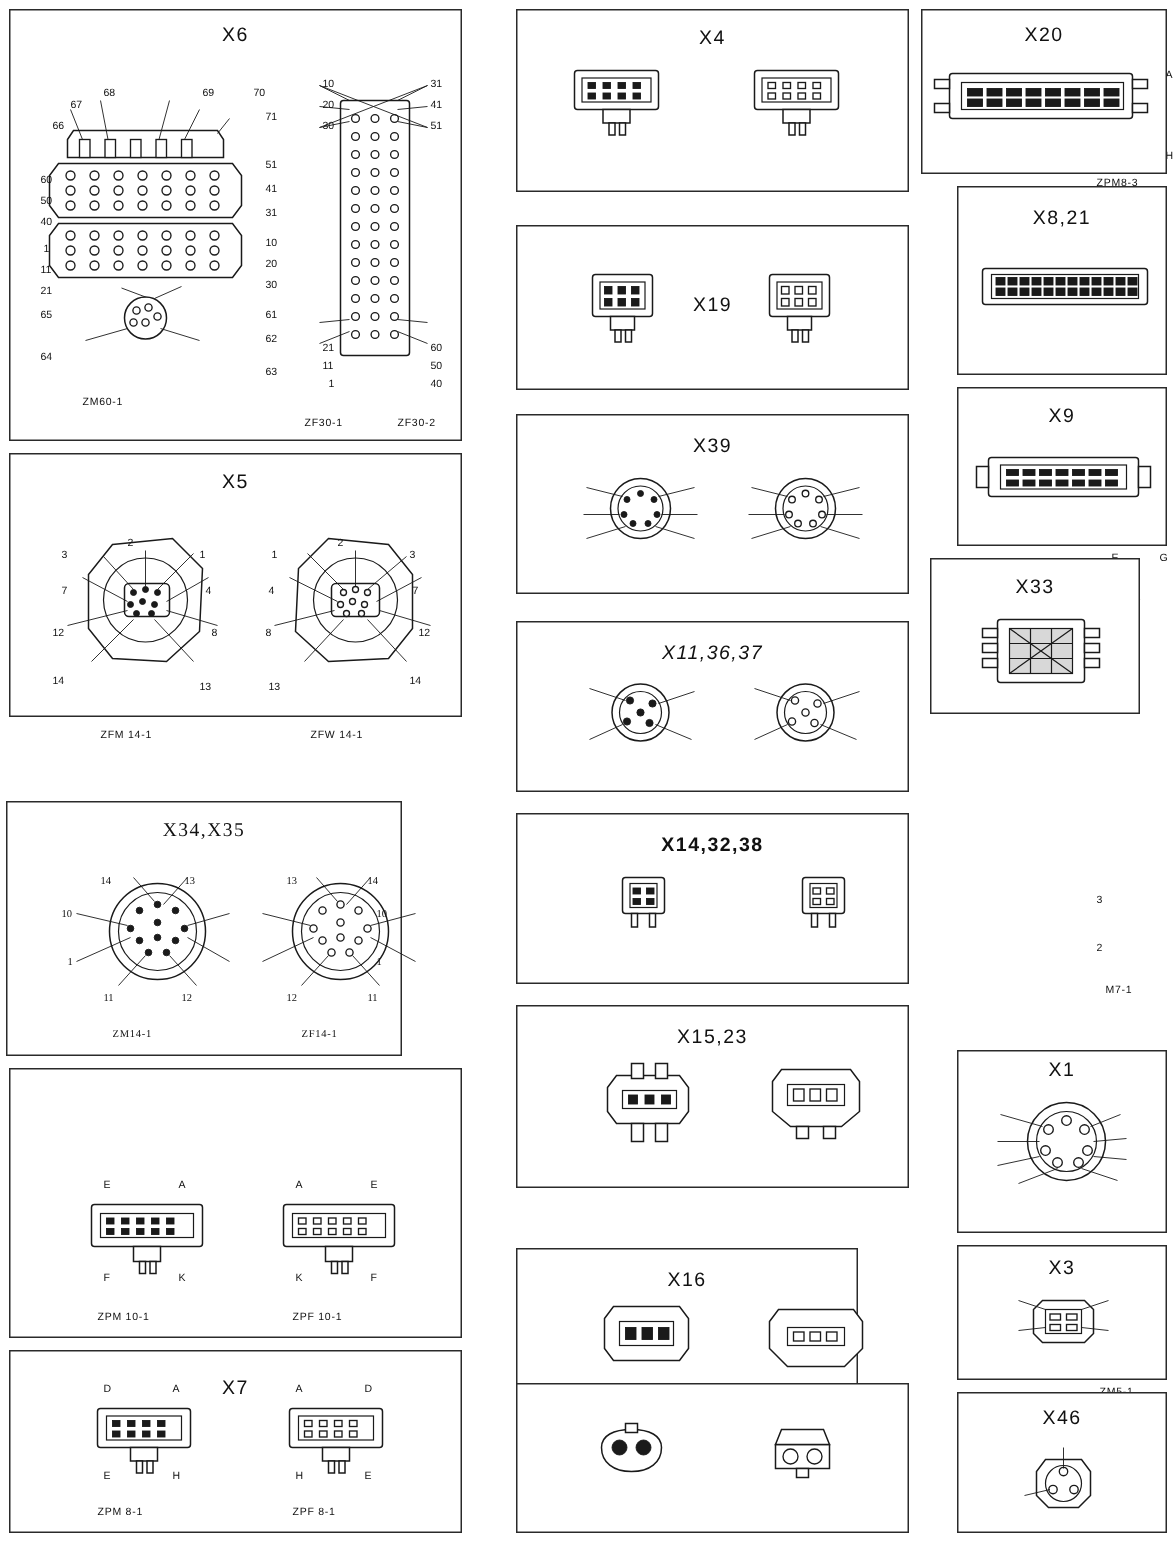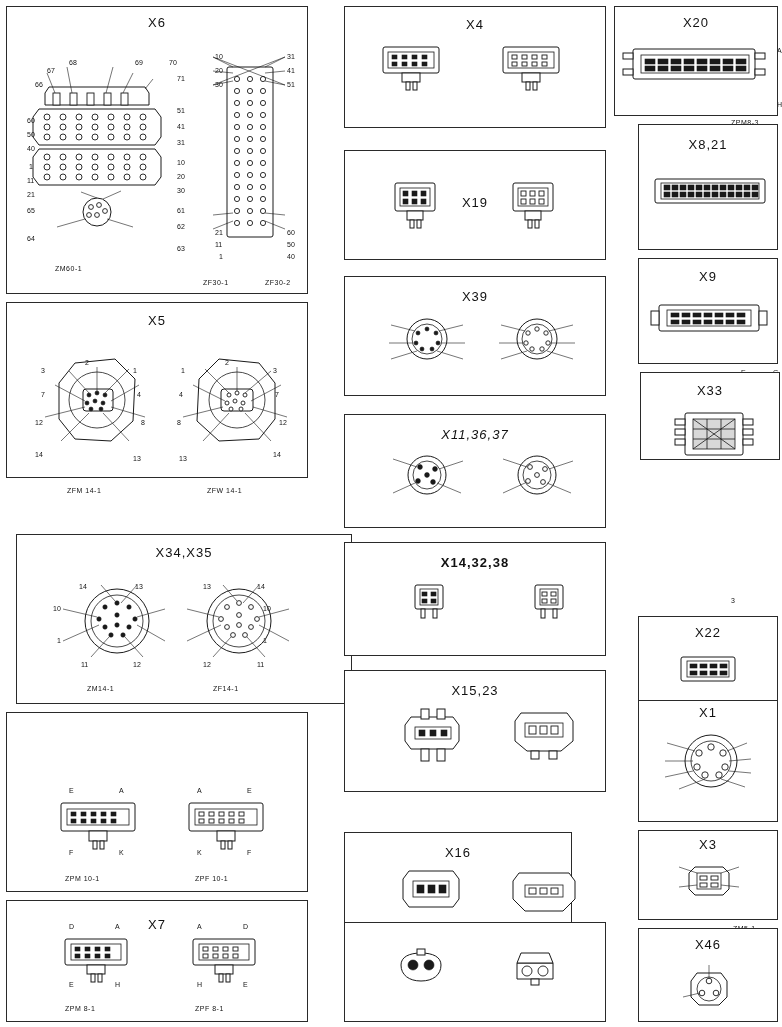--- a/index.html
+++ b/index.html
@@ -278,21 +278,21 @@
     <div class="num" style="left:266px;top:64px;">3</div>
     <div class="num" style="left:172px;top:88px;">4</div>
     <div class="num" style="left:268px;top:88px;">7</div>
     <div class="num" style="left:170px;top:116px;">8</div>
     <div class="num" style="left:272px;top:116px;">12</div>
     <div class="num" style="left:172px;top:152px;">13</div>
     <div class="num" style="left:266px;top:148px;">14</div>
     <div class="pcode" style="left:200px;top:184px;">ZFW 14-1</div>
   </div>
 
-  <div class="panel" style="left:16px;top:534px;width:336px;height:170px;">
+  <div class="panel" style="left:4px;top:534px;width:264px;height:170px;font-family:Liberation Serif, serif;">
     <div class="ptitle" style="top:10px;">X34,X35</div>
 
     <svg class="shp" style="left:56px;top:44px;" width="86" height="84">
       <circle class="body" cx="44" cy="42" r="32"></circle>
       <circle class="thin" cx="44" cy="42" r="26"></circle>
       <g>
         <circle class="pindark" cx="44" cy="24" r="2.2"></circle>
         <circle class="pindark" cx="32" cy="28" r="2.2"></circle>
           <circle class="pindark" cx="56" cy="28" r="2.2"></circle>
         <circle class="pindark" cx="26" cy="40" r="2.2"></circle>
@@ -793,55 +793,37 @@
         <rect class="pindark" x="64" y="23" width="8" height="4"></rect>
           <rect class="pindark" x="75" y="23" width="8" height="4"></rect>
         <rect class="pindark" x="86" y="23" width="8" height="4"></rect>
       </g>
       <rect class="body" x="0" y="14" width="8" height="14"></rect>
       <rect class="body" x="108" y="14" width="8" height="14"></rect>
     </svg>
 
   </div>
 
-  <div class="panel" style="left:640px;top:372px;width:140px;height:88px;">
+  <div class="panel" style="left:620px;top:372px;width:140px;height:104px;">
     <div class="ptitle" style="top:10px;">X33</div>
     <svg class="shp" style="left:26px;top:36px;" width="100" height="56">
       <rect class="body" x="18" y="4" width="58" height="42" rx="2"></rect>
       <rect class="hatch" x="26" y="10" width="42" height="30"></rect>
       <path class="thin" d="M26,10 L68,40 M68,10 L26,40 M26,20 L68,20 M26,30 L68,30 M40,10 L40,40 M54,10 L54,40"></path>
       <rect class="body" x="8" y="10" width="10" height="6"></rect>
       <rect class="body" x="8" y="20" width="10" height="6"></rect>
       <rect class="body" x="8" y="30" width="10" height="6"></rect>
       <rect class="body" x="76" y="10" width="10" height="6"></rect>
       <rect class="body" x="76" y="20" width="10" height="6"></rect>
       <rect class="body" x="76" y="30" width="10" height="6"></rect>
     </svg>
 
   </div>
 
 
-  <div class="panel" style="left:638px;top:616px;width:140px;height:94px;">
-    <div class="ptitle" style="top:8px;">X22</div>
-    <svg class="shp" style="left:34px;top:34px;" width="76" height="40">
-      <rect class="body" x="8" y="6" width="54" height="24" rx="2"></rect>
-      <rect class="thin" x="14" y="10" width="42" height="16"></rect>
-      <g>
-        <rect class="pindark" x="17" y="13" width="7" height="4"></rect>
-          <rect class="pindark" x="27" y="13" width="7" height="4"></rect>
-        <rect class="pindark" x="37" y="13" width="7" height="4"></rect>
-          <rect class="pindark" x="47" y="13" width="7" height="4"></rect>
-        <rect class="pindark" x="17" y="20" width="7" height="4"></rect>
-          <rect class="pindark" x="27" y="20" width="7" height="4"></rect>
-        <rect class="pindark" x="37" y="20" width="7" height="4"></rect>
-          <rect class="pindark" x="47" y="20" width="7" height="4"></rect>
-      </g>
-    </svg>
-
-  </div>
 
   <div class="panel" style="left:638px;top:700px;width:140px;height:122px;">
     <div class="ptitle" style="top:4px;">X1</div>
     <svg class="shp" style="left:36px;top:28px;" width="72" height="66">
       <circle class="body" cx="36" cy="32" r="26"></circle>
       <circle class="thin" cx="36" cy="32" r="20"></circle>
       <g>
         <circle class="pin" cx="36" cy="18" r="3.2"></circle>
         <circle class="pin" cx="24" cy="24" r="3.2"></circle>
           <circle class="pin" cx="48" cy="24" r="3.2"></circle>

